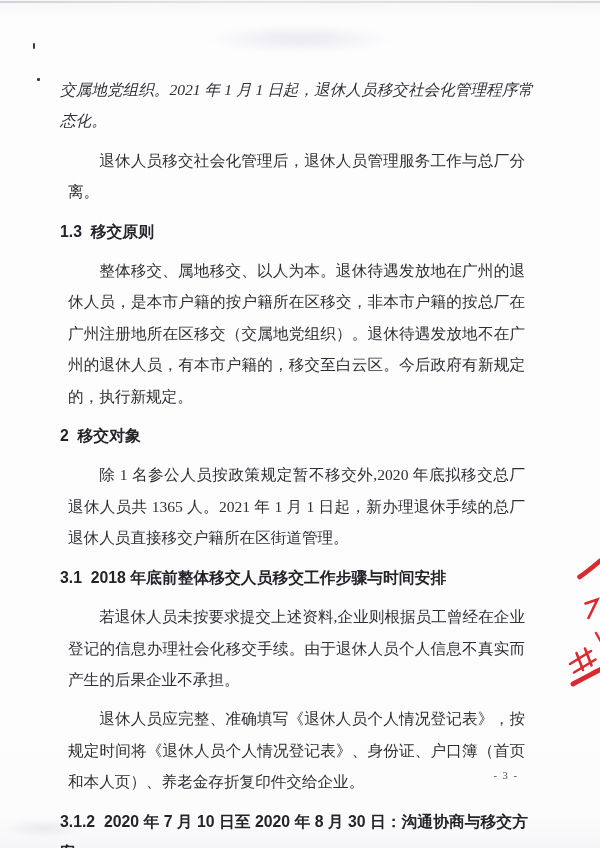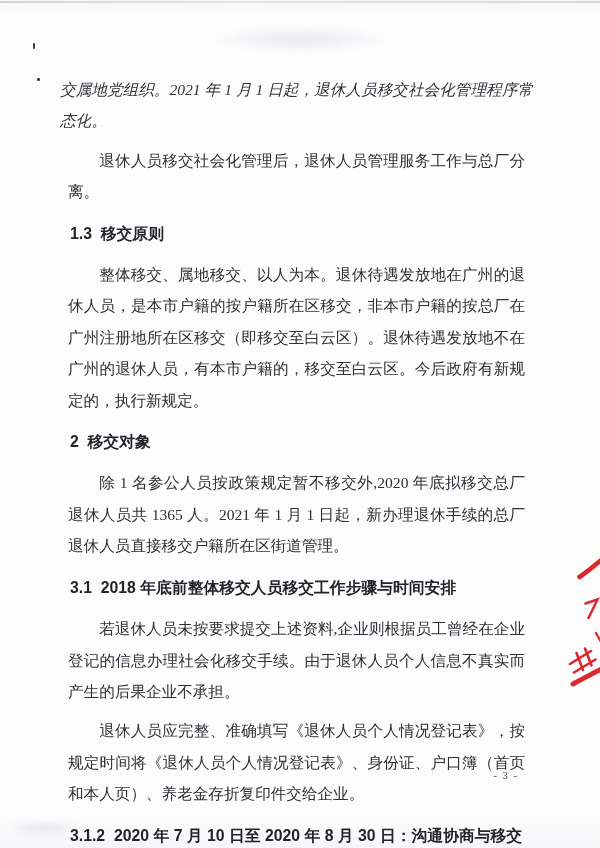--- a/index.html
+++ b/index.html
@@ -15,21 +15,21 @@
     background:linear-gradient(90deg,rgba(150,150,162,.38),rgba(185,185,196,.30) 40%,rgba(160,160,172,.38));
   }
   .content{
     position:absolute;left:60px;top:74px;width:473px;
     font-size:15.6px;line-height:31.4px;
     text-align:justify;text-justify:inter-character;
   }
   .para{margin:0;font-style:italic;}
   .para-indent{margin:8px;text-indent:2em;}
   .hd{
-    margin:10px;font-family:"Liberation Sans","DejaVu Sans",sans-serif;
+    margin:0;font-family:"Liberation Sans","DejaVu Sans",sans-serif;
     font-weight:700;font-size:15.8px;line-height:31.4px;color:#232329;
     white-space:pre-wrap;text-align:left;
   }
   .page-number{
     position:absolute;left:486px;top:770px;width:40px;
     font-size:10.5px;letter-spacing:1.5px;color:#4c4c52;text-align:center;
   }
   .speck{position:absolute;background:#3a3a42;border-radius:1px;}
   .speck-a{left:33px;top:43px;width:2px;height:6px;}
   .speck-b{left:37px;top:78px;width:2.5px;height:3px;}
@@ -54,21 +54,21 @@
   <div class="scanner-edge"></div>
   <div class="smudge smudge-top"></div>
   <div class="smudge smudge-bottom"></div>
   <div class="speck speck-a"></div>
   <div class="speck speck-b"></div>
 
   <div class="content">
     <p class="para">交属地党组织。2021 年 1 月 1 日起，退休人员移交社会化管理程序常态化。</p>
     <p class="para-indent">退休人员移交社会化管理后，退休人员管理服务工作与总厂分离。</p>
     <p class="hd">1.3  移交原则</p>
-    <p class="para-indent">整体移交、属地移交、以人为本。退休待遇发放地在广州的退休人员，是本市户籍的按户籍所在区移交，非本市户籍的按总厂在广州注册地所在区移交（即移交至白云区）。退休待遇发放地不在广州的退休人员，有本市户籍的，移交至白云区。今后政府有新规定的，执行新规定。</p>
+    <p class="para-indent">整体移交、属地移交、以人为本。退休待遇发放地在广州的退休人员，是本市户籍的按户籍所在区移交，非本市户籍的按总厂在广州注册地所在区移交（交属地党组织）。退休待遇发放地不在广州的退休人员，有本市户籍的，移交至白云区。今后政府有新规定的，执行新规定。</p>
     <p class="hd">2  移交对象</p>
     <p class="para-indent">除 1 名参公人员按政策规定暂不移交外,2020 年底拟移交总厂退休人员共 1365 人。2021 年 1 月 1 日起，新办理退休手续的总厂退休人员直接移交户籍所在区街道管理。</p>
     <p class="hd">3.1  2018 年底前整体移交人员移交工作步骤与时间安排</p>
     <p class="para-indent">若退休人员未按要求提交上述资料,企业则根据员工曾经在企业登记的信息办理社会化移交手续。由于退休人员个人信息不真实而产生的后果企业不承担。</p>
     <p class="para-indent">退休人员应完整、准确填写《退休人员个人情况登记表》，按规定时间将《退休人员个人情况登记表》、身份证、户口簿（首页和本人页）、养老金存折复印件交给企业。</p>
     <p class="hd">3.1.2  2020 年 7 月 10 日至 2020 年 8 月 30 日：沟通协商与移交方案</p>
   </div>
 
   <div class="page-number">- 3 -</div>
 

